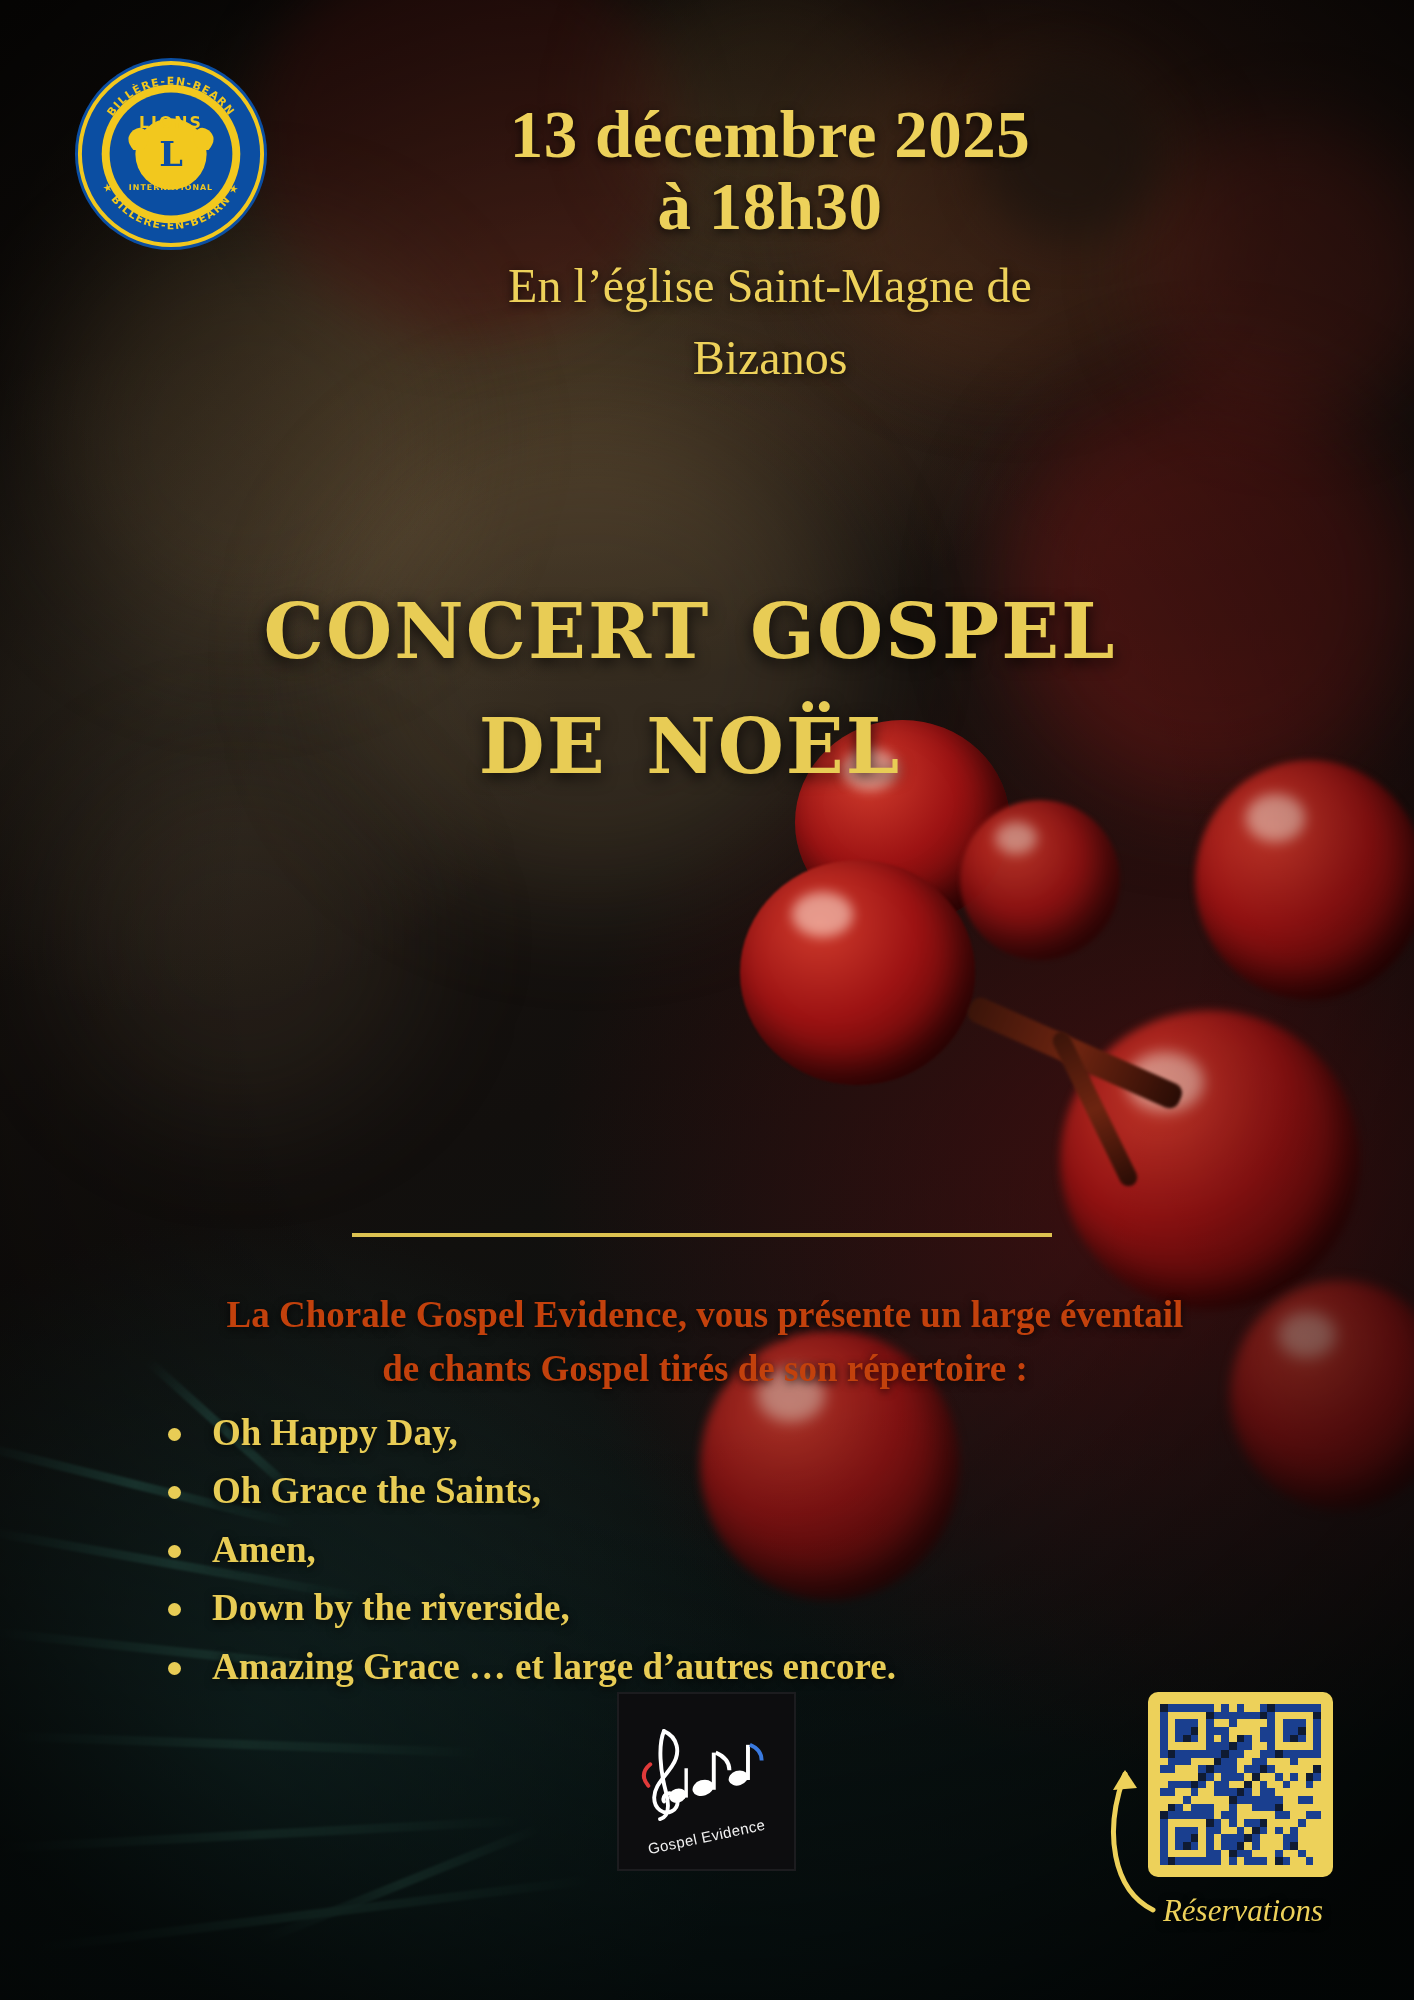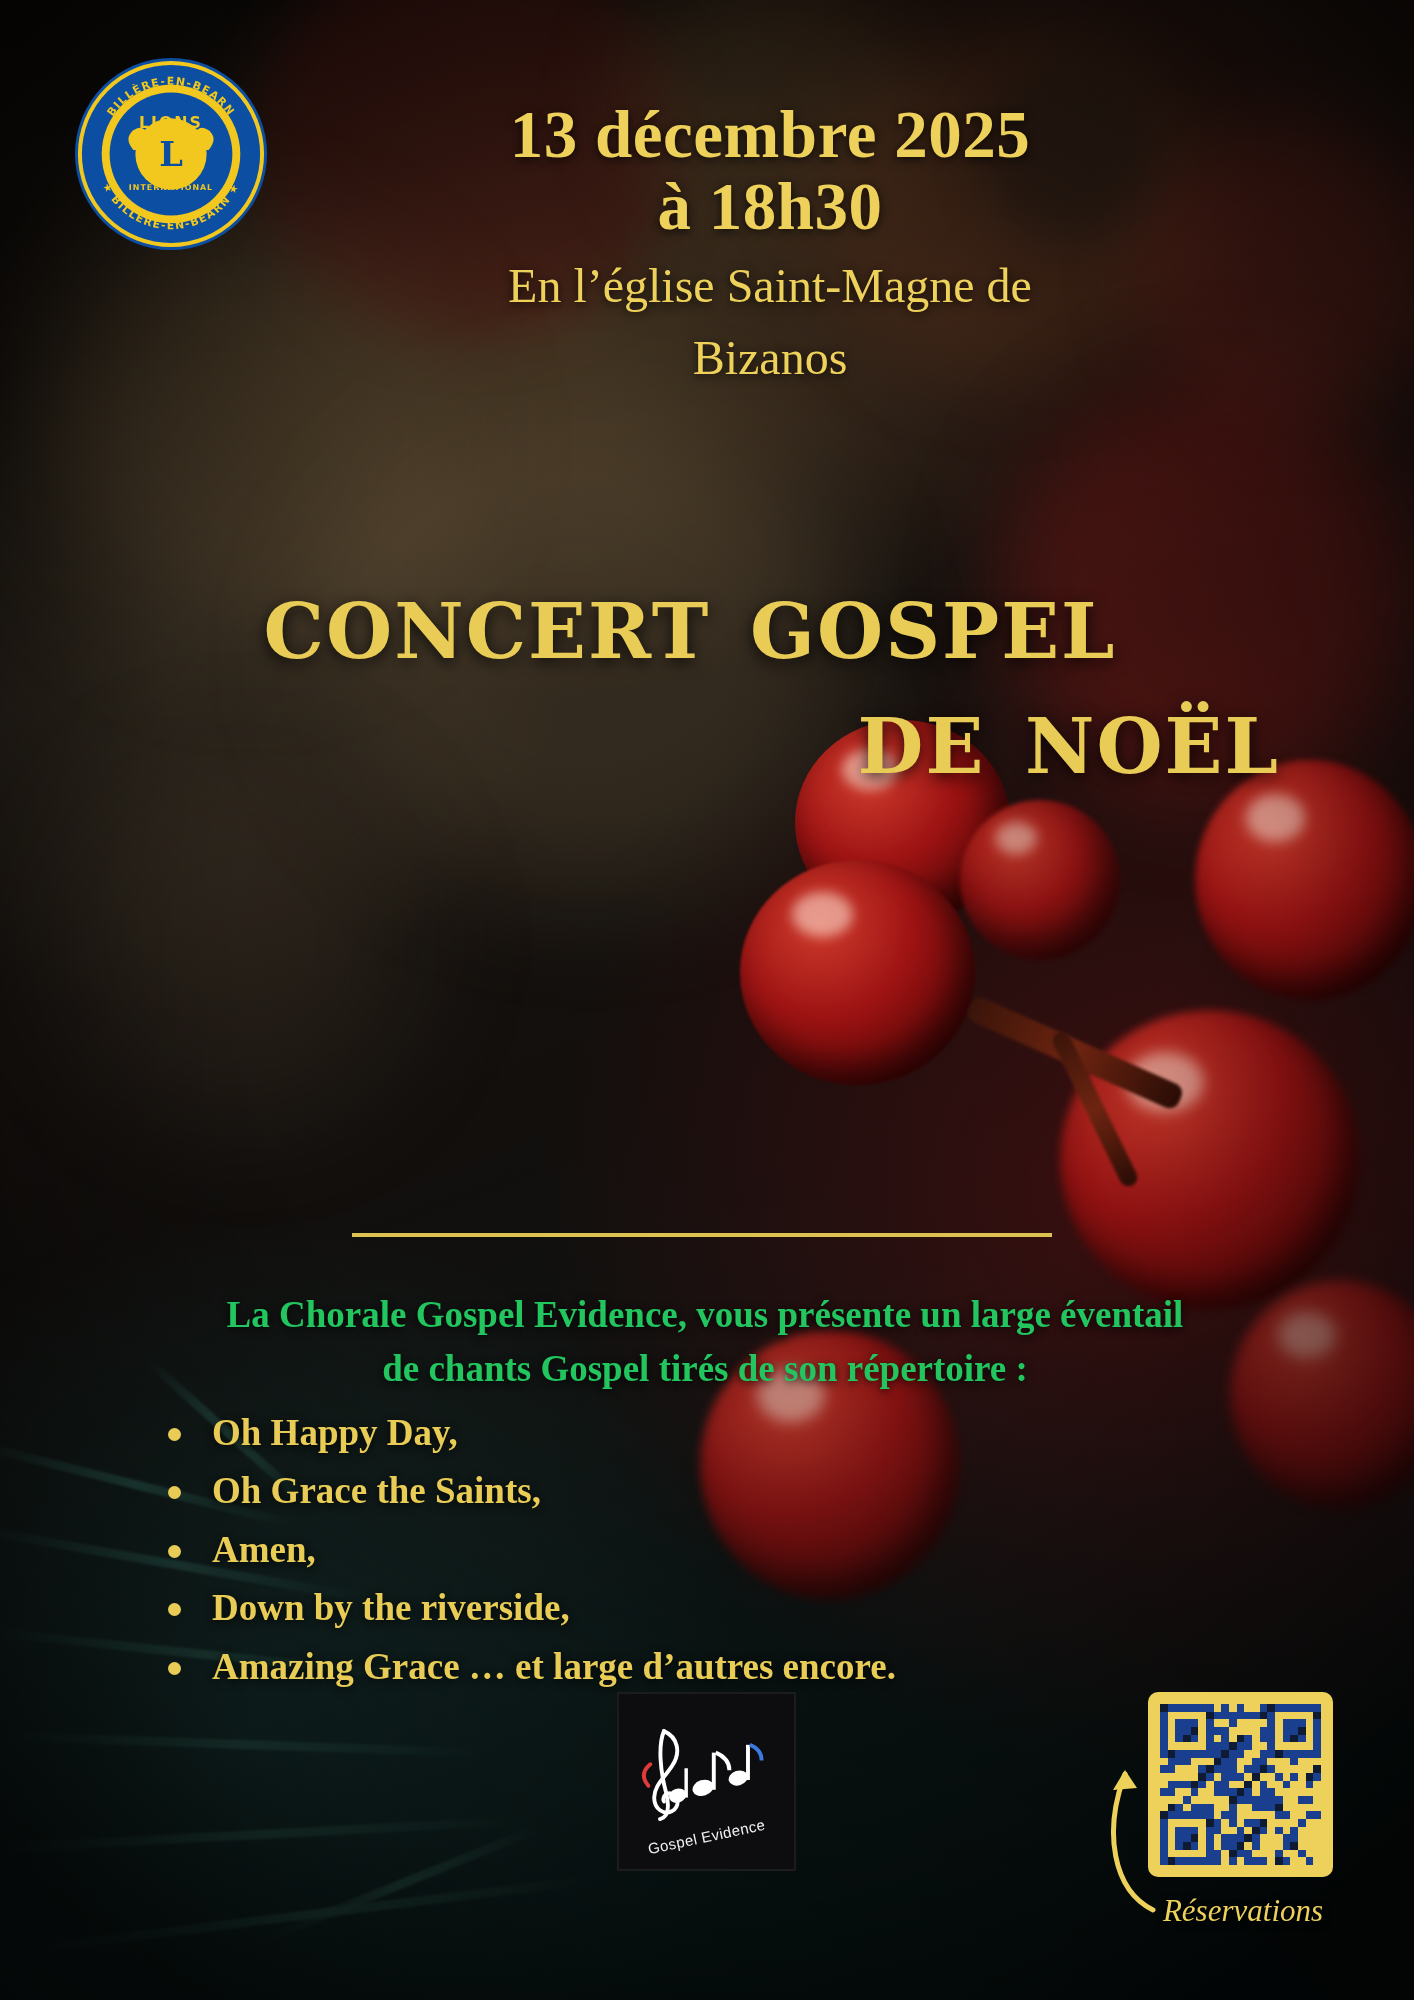--- a/index.html
+++ b/index.html
@@ -149,21 +149,21 @@
     font-weight: bold;
     color: #e8cc55;
     font-size: 108px;
     line-height: 1.12;
     letter-spacing: 2px;
     text-shadow: 0 4px 16px rgba(0,0,0,0.8);
     font-variant: small-caps;
     text-transform: lowercase;
   }
   .title-line:first-letter { font-size: 1em; }
-  .title-line.l2 { margin-top: -6px; text-align: right; }
+  .title-line.l2 { margin-top: -6px; }
 
   .programme-heading {
     position: absolute;
     left: 250px;
     top: 1160px;
     width: 900px;
     text-align: center;
     color: #e8cc55;
     font-family: "Liberation Serif", serif;
     font-weight: bold;
@@ -180,21 +180,21 @@
     background: #e8cc55;
     opacity: 0.95;
   }
 
   .intro {
     position: absolute;
     left: 110px;
     top: 1288px;
     width: 1190px;
     text-align: center;
-    color: #22c55e;
+    color: #c2410c;
     font-family: "Liberation Serif", serif;
     font-weight: bold;
     font-size: 37px;
     line-height: 1.45;
     text-shadow: 0 2px 9px rgba(0,0,0,0.8);
   }
 
   .song-list {
     position: absolute;
     left: 150px;

